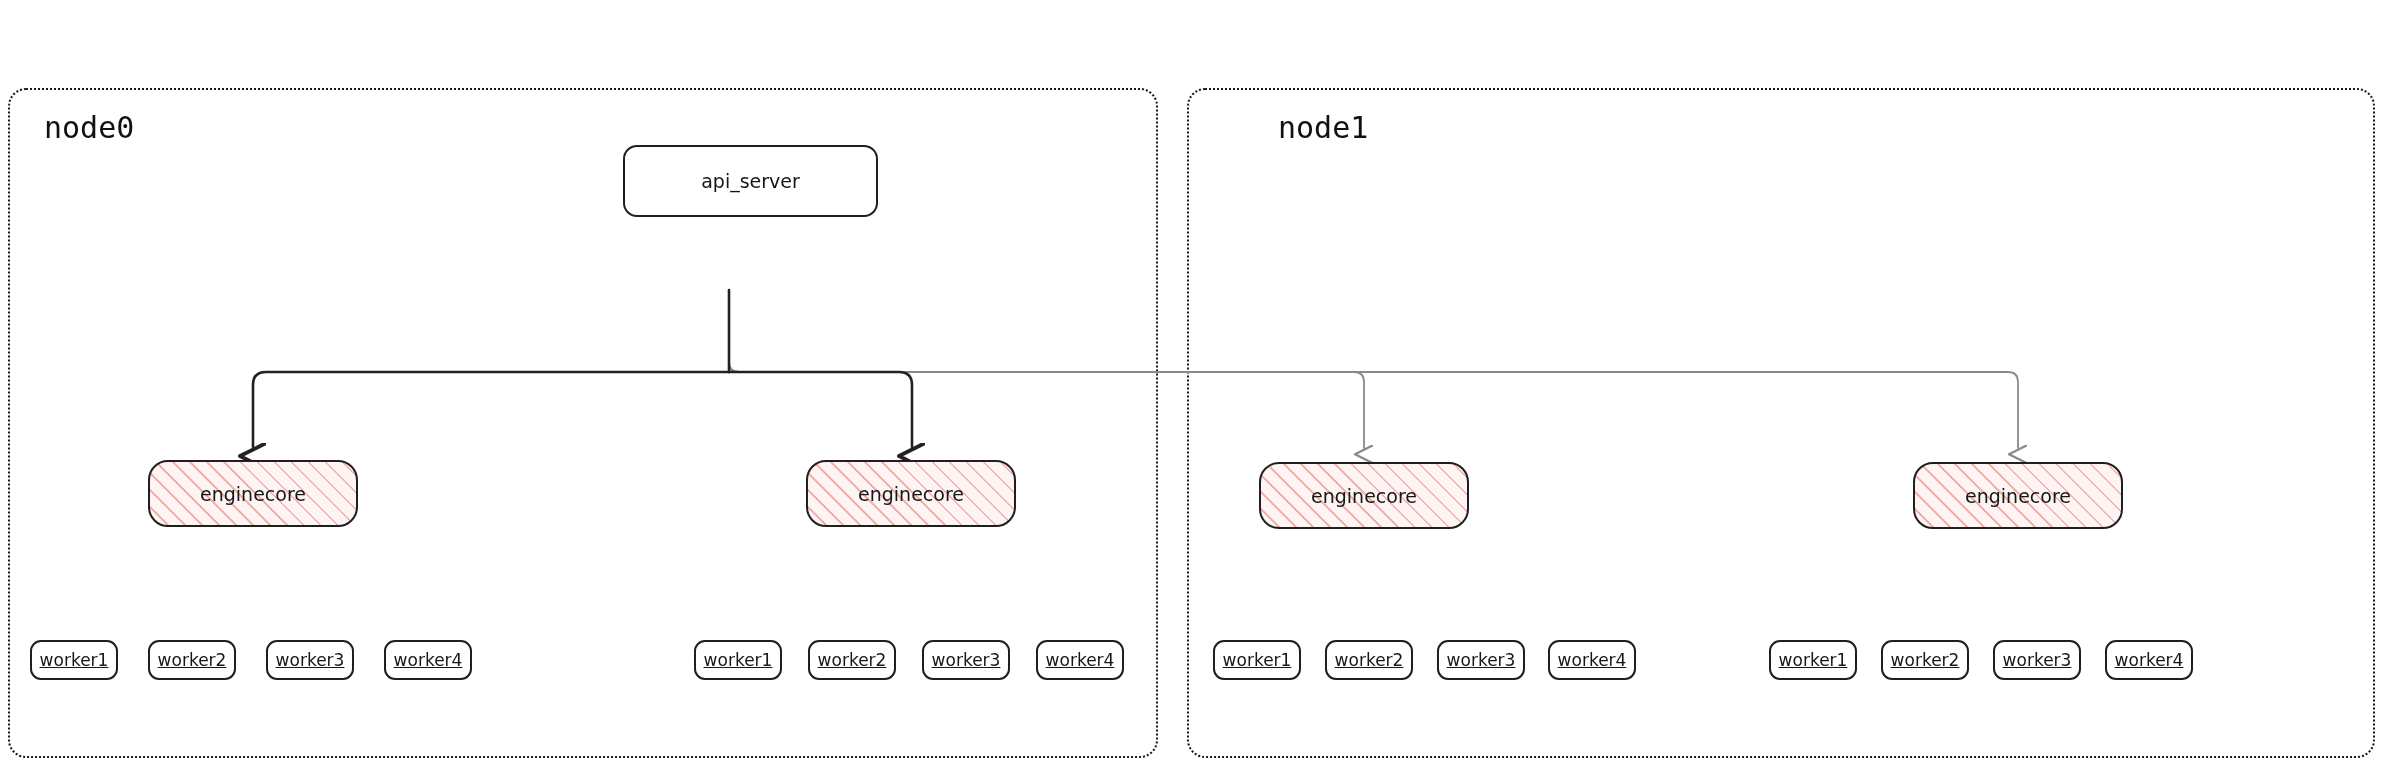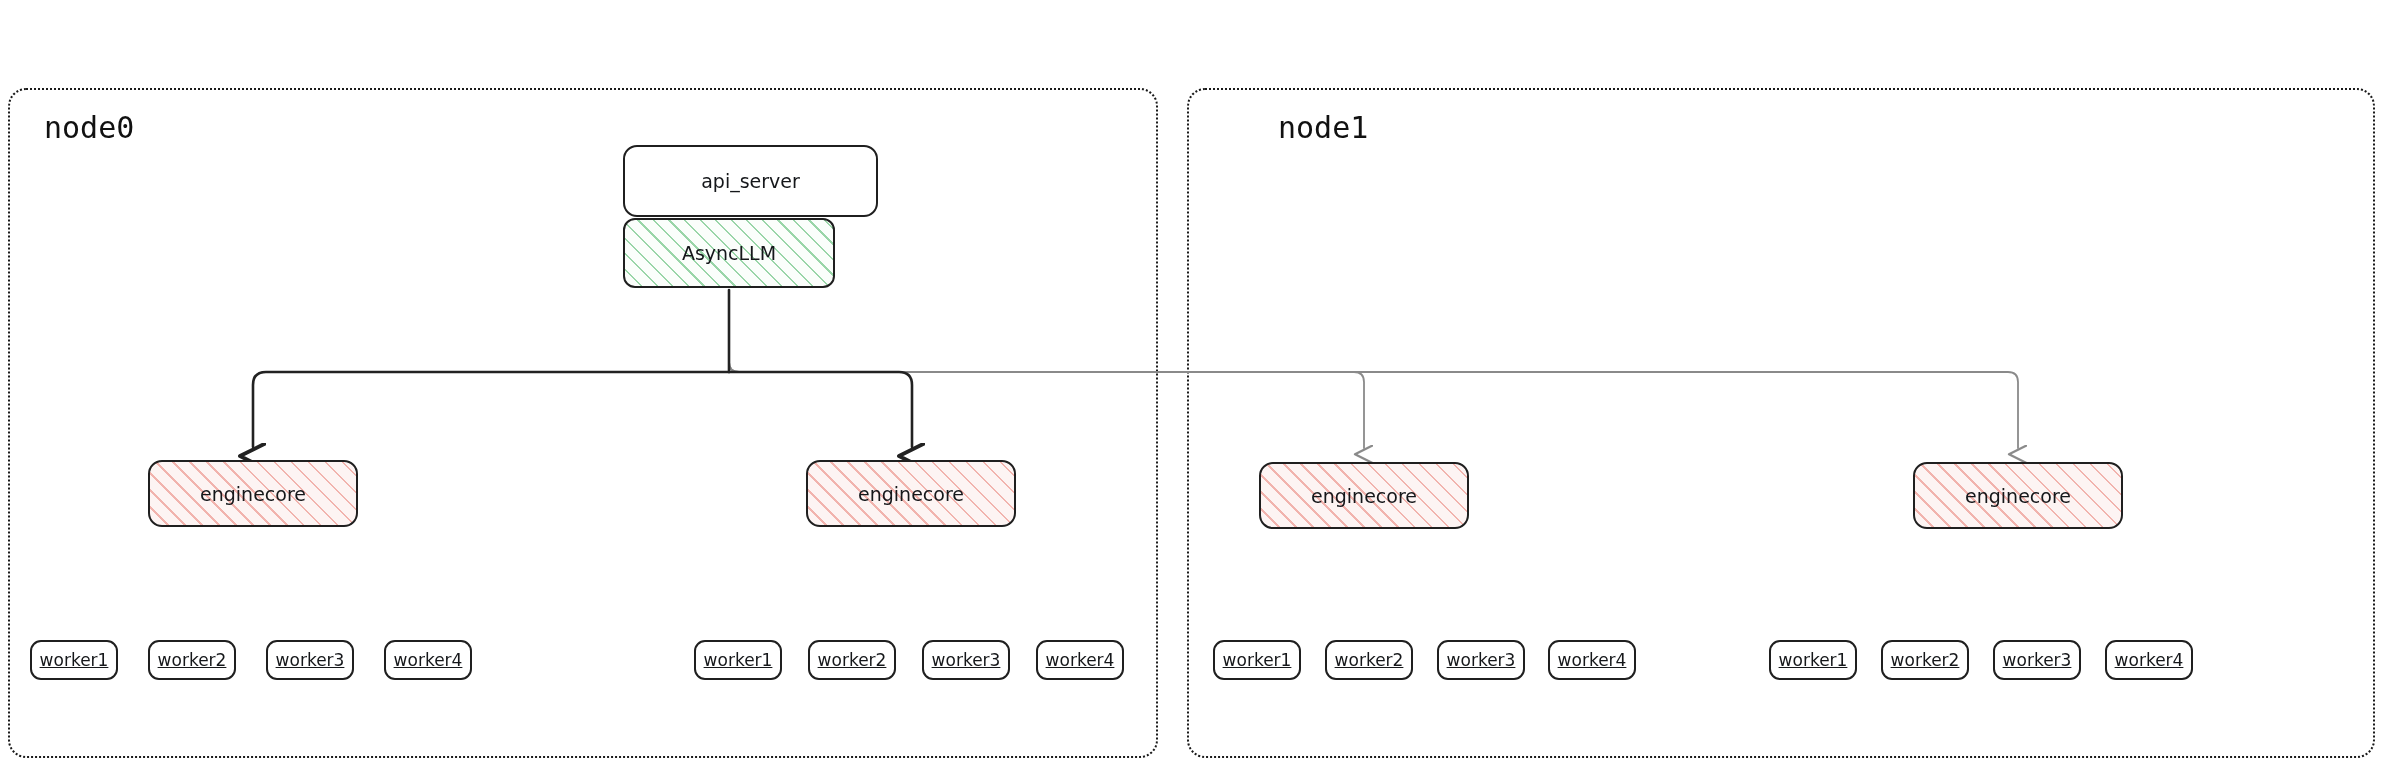--- a/index.html
+++ b/index.html
@@ -76,21 +76,21 @@
       45deg,
       rgba(74, 180, 100, 0.55) 0px,
       rgba(74, 180, 100, 0.55) 1.6px,
       rgba(255, 255, 255, 0) 1.6px,
       rgba(255, 255, 255, 0) 11px
     );
   }
 
   
   .box-engine {
-    border-radius: 14px;
+    border-radius: 20px;
     background-color: #fdf4f3;
     background-image: repeating-linear-gradient(
       45deg,
       rgba(231, 120, 110, 0.52) 0px,
       rgba(231, 120, 110, 0.52) 1.6px,
       rgba(255, 255, 255, 0) 1.6px,
       rgba(255, 255, 255, 0) 12px
     );
   }
 
@@ -148,21 +148,20 @@
     <g stroke="#222222" stroke-width="2.6" fill="none" stroke-linecap="round" stroke-linejoin="round">
       <path d="M 729 372 L 266 372 Q 253 372 253 385 L 253 447" marker-end="url(#arrow-local)"></path>
     </g>
     <g stroke="#222222" stroke-width="2.6" fill="none" stroke-linecap="round" stroke-linejoin="round">
       <path d="M 729 372 L 899 372 Q 912 372 912 385 L 912 447" marker-end="url(#arrow-local)"></path>
     </g>
   </svg>
 
   <div class="nodebox box-api" id="box-api-server" style="left: 623px; top: 145px; width: 255px; height: 72px;">api_server</div>
 
-  <div class="nodebox box-async" id="box-async-llm" style="left: 623px; top: 218px; width: 212px; height: 70px;">AsyncLLM</div>
 
   <div id="engine-layer">
       <div class="nodebox box-engine" style="left: 148px; top: 460px; width: 210px; height: 67px;">enginecore</div>
       <div class="nodebox box-engine" style="left: 806px; top: 460px; width: 210px; height: 67px;">enginecore</div>
       <div class="nodebox box-engine" style="left: 1259px; top: 462px; width: 210px; height: 67px;">enginecore</div>
       <div class="nodebox box-engine" style="left: 1913px; top: 462px; width: 210px; height: 67px;">enginecore</div>
     </div>
   <div id="worker-layer">
       <div class="nodebox box-worker" style="left: 30px; top: 640px; width: 88px; height: 40px;">worker1</div>
       <div class="nodebox box-worker" style="left: 148px; top: 640px; width: 88px; height: 40px;">worker2</div>

